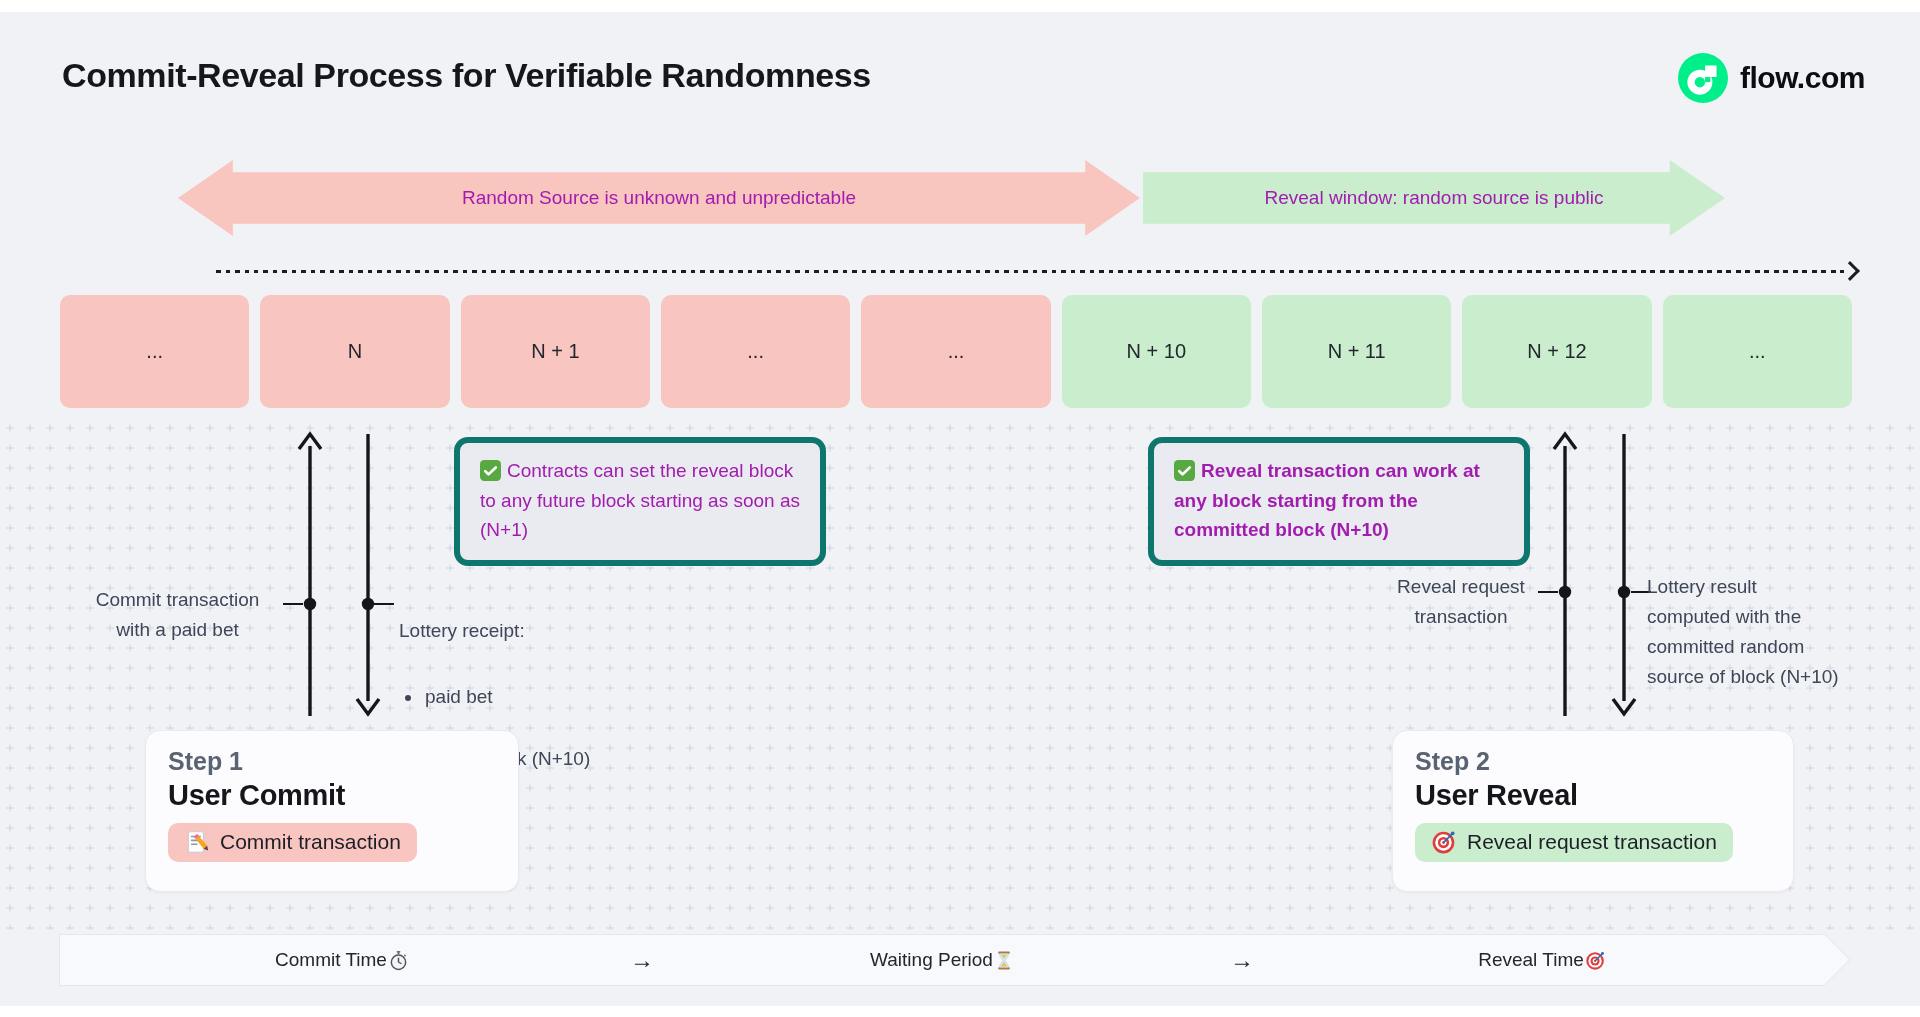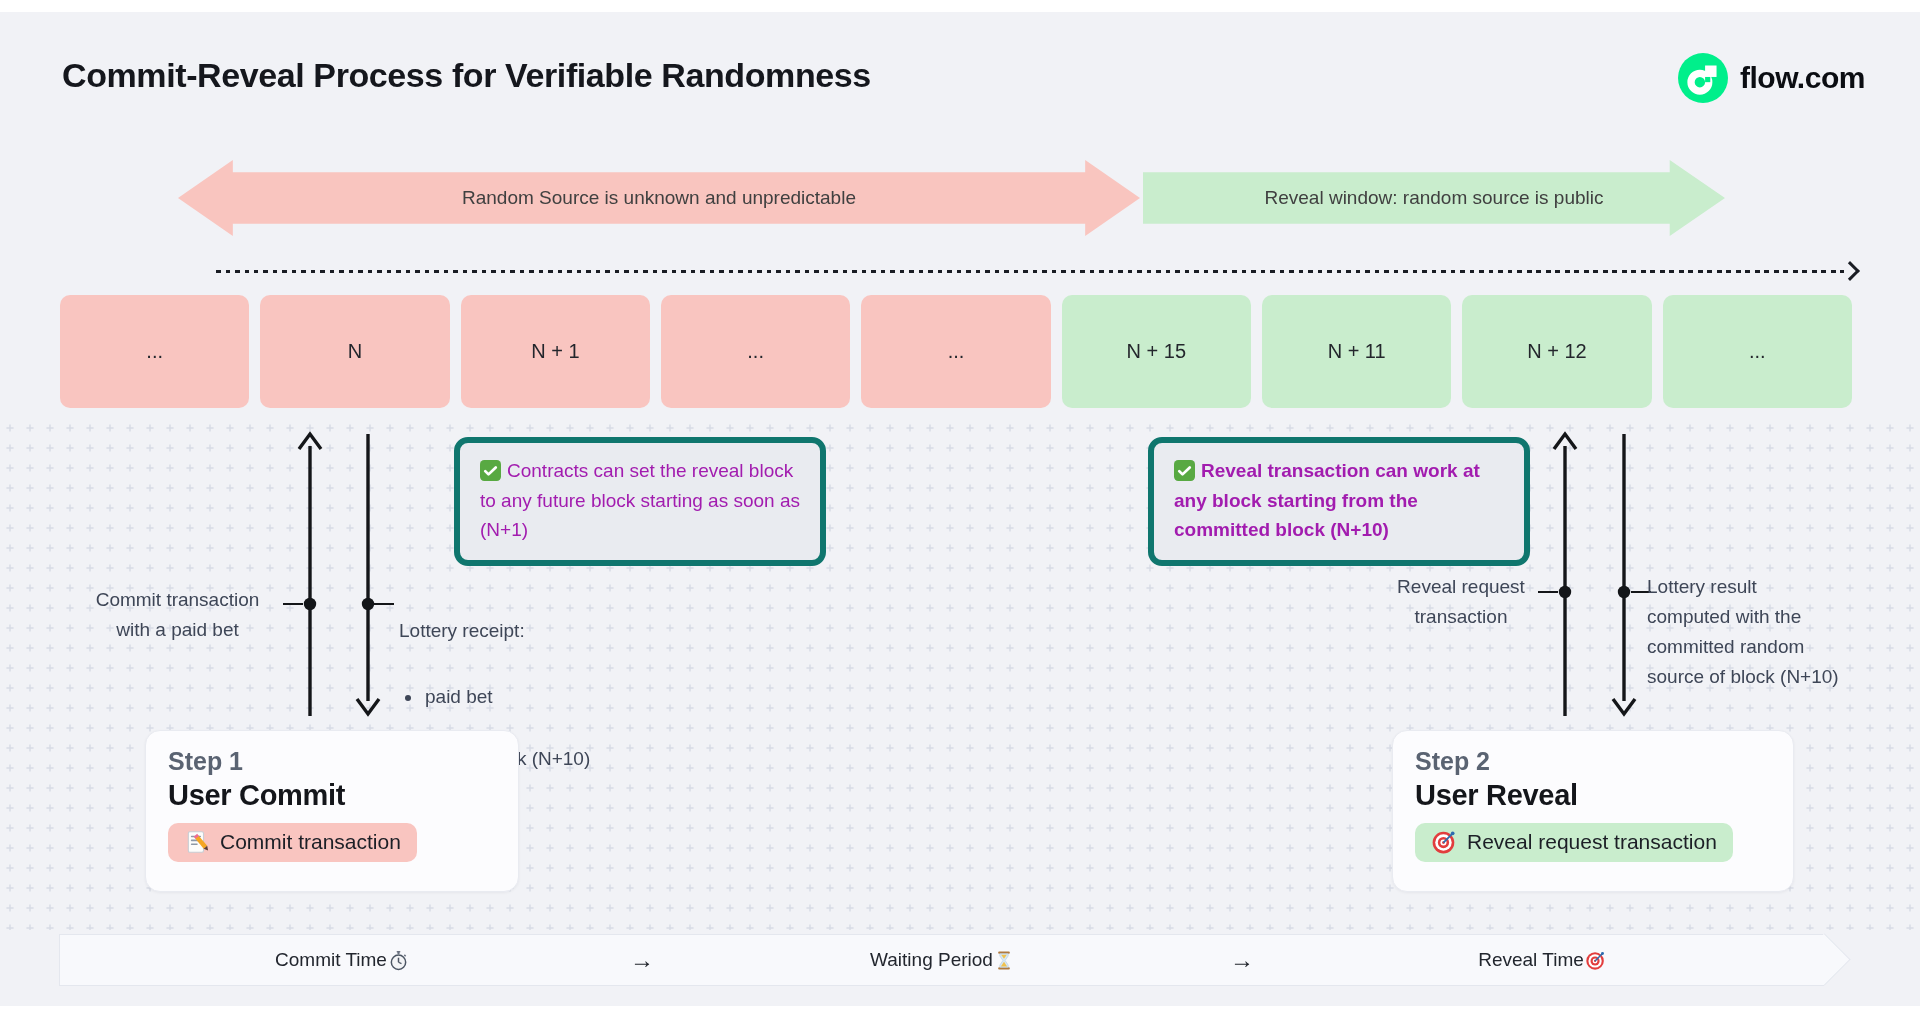--- a/index.html
+++ b/index.html
@@ -7,21 +7,21 @@
         font-family:"Liberation Sans","DejaVu Sans",sans-serif;overflow:hidden;}
   .canvas{position:absolute;left:0;top:12px;width:1920px;height:994px;background:#f1f2f6;}
   .abs{position:absolute;}
 
   
   .title{left:62px;top:56px;font-size:34px;font-weight:700;letter-spacing:-.4px;color:#15171d;}
   .logo{left:1678px;top:53px;display:flex;align-items:center;gap:12px;}
   .logo-text{font-size:30px;font-weight:700;color:#0b0d12;letter-spacing:-.5px;}
 
   
-  .band{display:flex;align-items:center;justify-content:center;font-size:19px;color:#404040;}
+  .band{display:flex;align-items:center;justify-content:center;font-size:19px;color:#a21caf;}
   .band-pink{left:178px;top:160px;width:962px;height:76px;background:#f9c5bf;
     clip-path:polygon(0 50%,5.7% 0,5.7% 16%,94.3% 16%,94.3% 0,100% 50%,94.3% 100%,94.3% 84%,5.7% 84%,5.7% 100%);}
   .band-green{left:1143px;top:160px;width:582px;height:76px;background:#c9edcd;
     clip-path:polygon(0 16%,90.5% 16%,90.5% 0,100% 50%,90.5% 100%,90.5% 84%,0 84%);}
 
   
   .chain-label{left:62px;top:260px;font-size:18px;font-weight:700;color:#0e1015;margin-top:42px;}
   .dotline{left:216px;top:270px;width:1628px;height:3px;
     background:repeating-linear-gradient(90deg,#1a1d24 0 4.5px,transparent 4.5px 9.5px);}
   .dotline-head{left:1843px;top:264px;width:11px;height:11px;border-top:3px solid #1a1d24;
@@ -112,21 +112,21 @@
   <div class="abs chain-label">Chain blocks</div>
   <div class="abs dotline"></div>
   <div class="abs dotline-head"></div>
 
   <div class="abs blocks">
     <div class="block pink">...</div>
     <div class="block pink">N</div>
     <div class="block pink">N + 1</div>
     <div class="block pink">...</div>
     <div class="block pink">...</div>
-    <div class="block green">N + 15</div>
+    <div class="block green">N + 10</div>
     <div class="block green">N + 11</div>
     <div class="block green">N + 12</div>
     <div class="block green">...</div>
   </div>
 
   <div class="abs note note-1">
     <span class="chk">
       <svg width="21" height="21" viewBox="0 0 20 20">
         <rect width="20" height="20" rx="4" fill="#58a942"></rect>
         <path d="M5 10.6l3.1 3.1L15 7.1" stroke="#fff" stroke-width="2.6" fill="none" stroke-linecap="round" stroke-linejoin="round"></path>

